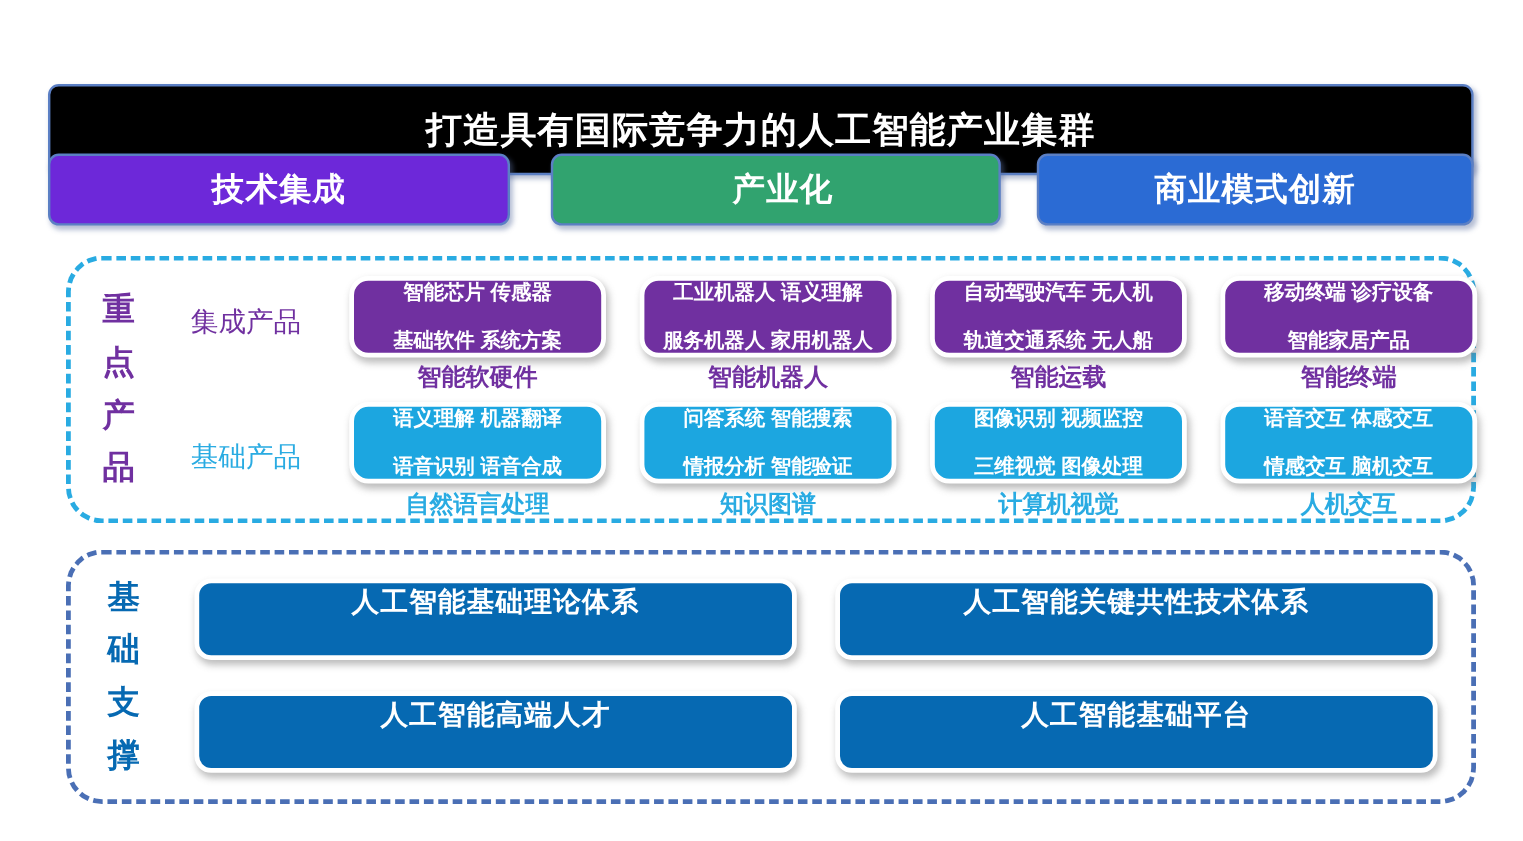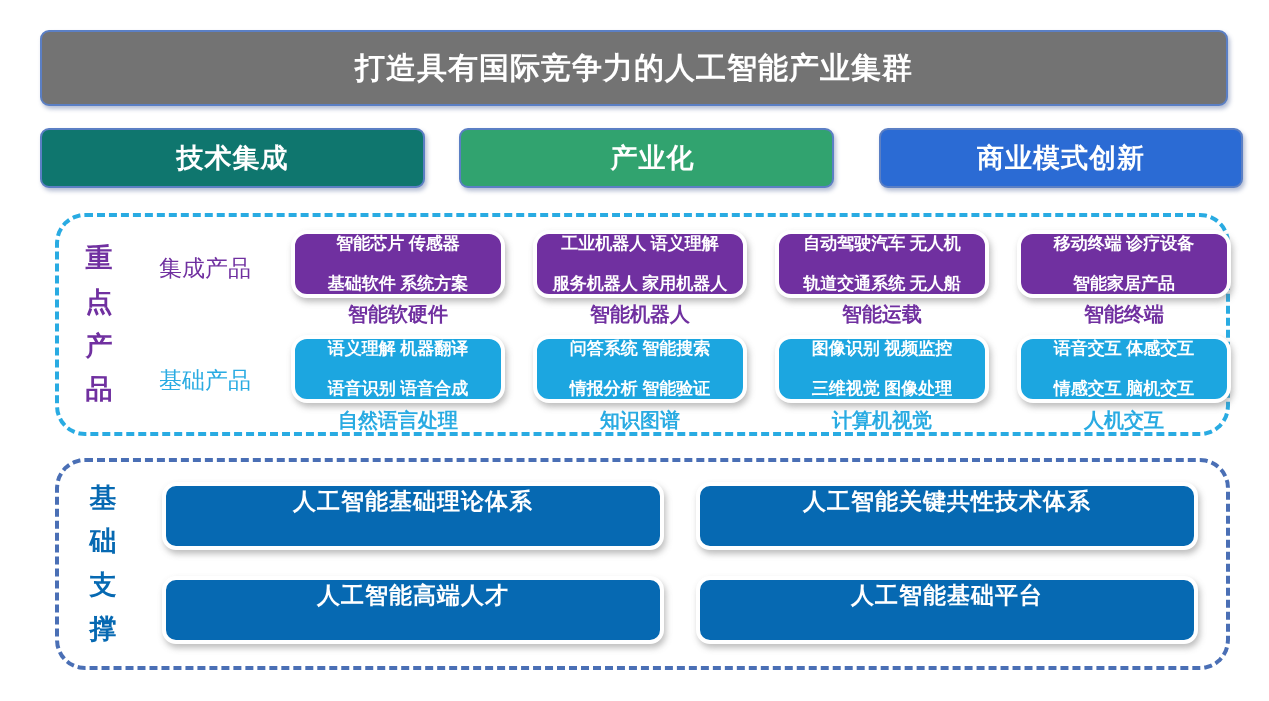--- a/index.html
+++ b/index.html
@@ -68,31 +68,31 @@
     background:#0669B2;border:4px solid #ffffff;border-radius:14px;
     box-shadow:2px 4px 6px rgba(110,110,110,.45);
     color:#ffffff;font-weight:bold;font-size:23px;letter-spacing:1px;
   }
 </style>
 </head>
 <body>
 
 <div class="stage">
 
-  <div class="banner banner-main" style="background:#737373;">
+  <div class="banner banner-main" style="background:#000000;margin-top:40px;">
     <span>打造具有国际竞争力的人工智能产业集群</span>
   </div>
 
-  <div class="banner banner-pillar pillar-0" style="background:#0f766e;">
+  <div class="banner banner-pillar pillar-0" style="background:#6d28d9;">
     <span>技术集成</span>
   </div>
   <div class="banner banner-pillar pillar-1" style="background:#31A36F;padding-left:12px;">
     <span>产业化</span>
   </div>
-  <div class="banner banner-pillar pillar-2" style="background:#2B6BD4;margin-left:15px;">
+  <div class="banner banner-pillar pillar-2" style="background:#2B6BD4;">
     <span>商业模式创新</span>
   </div>
 
   <div class="panel panel-key">
     <div class="vlabel vlabel-key">
       <div class="vlabel-inner">重点产品</div>
     </div>
     <div class="rowlabel rowlabel-integrated">集成产品</div>
     <div class="rowlabel rowlabel-basic">基础产品</div>
 

